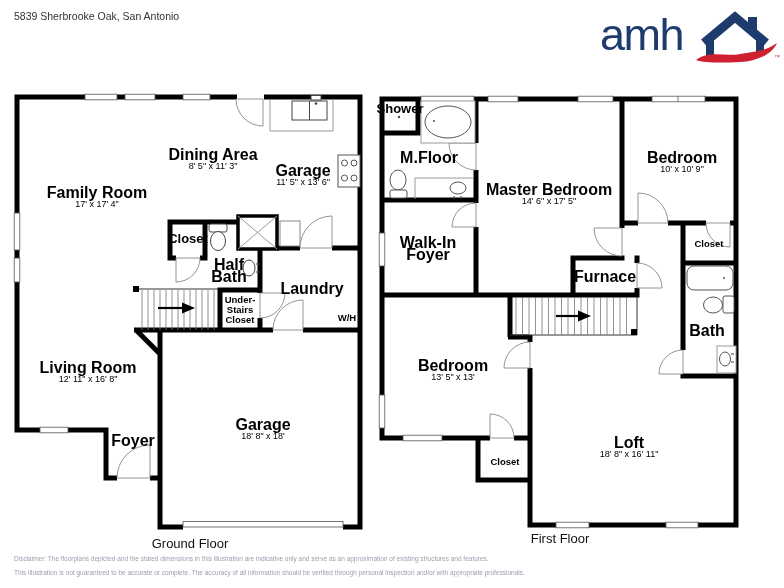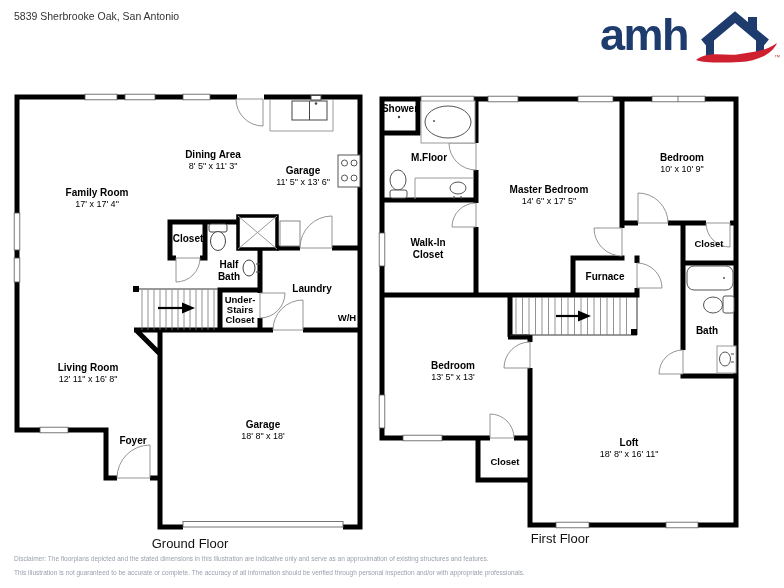--- a/index.html
+++ b/index.html
@@ -1,31 +1,31 @@
 <!DOCTYPE html>
 <html><head>
 <meta charset="utf-8">
 <style>
   html,body{margin:0;padding:0;background:#fff;}
   .page{position:relative;width:784px;height:588px;background:#fff;overflow:hidden;
         font-family:"Liberation Sans",sans-serif;}
   .address{position:absolute;left:14px;top:10px;font-size:10.5px;color:#333;}
   
   .logo{position:absolute;left:598px;top:10px;width:186px;height:56px;}
-  .logo-text{position:absolute;left:2px;top:-4px;font-size:45px;font-weight:bold;
+  .logo-text{position:absolute;left:2px;top:-4px;font-size:45px;font-weight:normal;
              letter-spacing:-1.5px;color:#1d3c6d;line-height:58px;}
   .logo-art{position:absolute;left:98px;top:0;}
   .logo-tm{position:absolute;left:176px;top:44px;font-size:6px;color:#c0392b;}
   
   .plan{position:absolute;left:0;top:0;}
   
   .rl{position:absolute;transform:translate(-50%,-50%);text-align:center;color:#000;}
-  .rl .nm{font-weight:bold;font-size:10px;line-height:11.5px;white-space:pre-line;}
+  .rl .nm{font-weight:bold;font-size:16px;line-height:11.5px;white-space:pre-line;}
   .rl .dm{font-size:9px;line-height:10.5px;white-space:pre-line;}
-  .rl.sm .nm{font-size:10px;line-height:9px;}
+  .rl.sm .nm{font-size:13px;line-height:9px;}
   .rl.med .nm{font-size:9.5px;line-height:10px;}
   .floor-label{position:absolute;transform:translate(-50%,0);font-size:13px;color:#111;}
   .disclaimer{position:absolute;left:14px;top:552px;font-size:6.5px;line-height:13.5px;
               color:#9aa0ad;}
 </style>
 </head>
 <body>
 
 <div class="page">
 
@@ -254,21 +254,21 @@
   <div class="rl" style="left:549px;top:195px">
     <div class="nm">Master Bedroom</div>
     <div class="dm">14' 6" x 17' 5"</div>
   </div>
   <div class="rl" style="left:682px;top:163px">
     <div class="nm">Bedroom</div>
     <div class="dm">10' x 10' 9"</div>
   </div>
   <div class="rl" style="left:428px;top:248px">
     <div class="nm">Walk-In
-Closet</div>
+Foyer</div>
   </div>
   <div class="rl med" style="left:709px;top:244px">
     <div class="nm">Closet</div>
   </div>
   <div class="rl" style="left:605px;top:277px">
     <div class="nm">Furnace</div>
   </div>
   <div class="rl" style="left:707px;top:331px">
     <div class="nm">Bath</div>
   </div>

